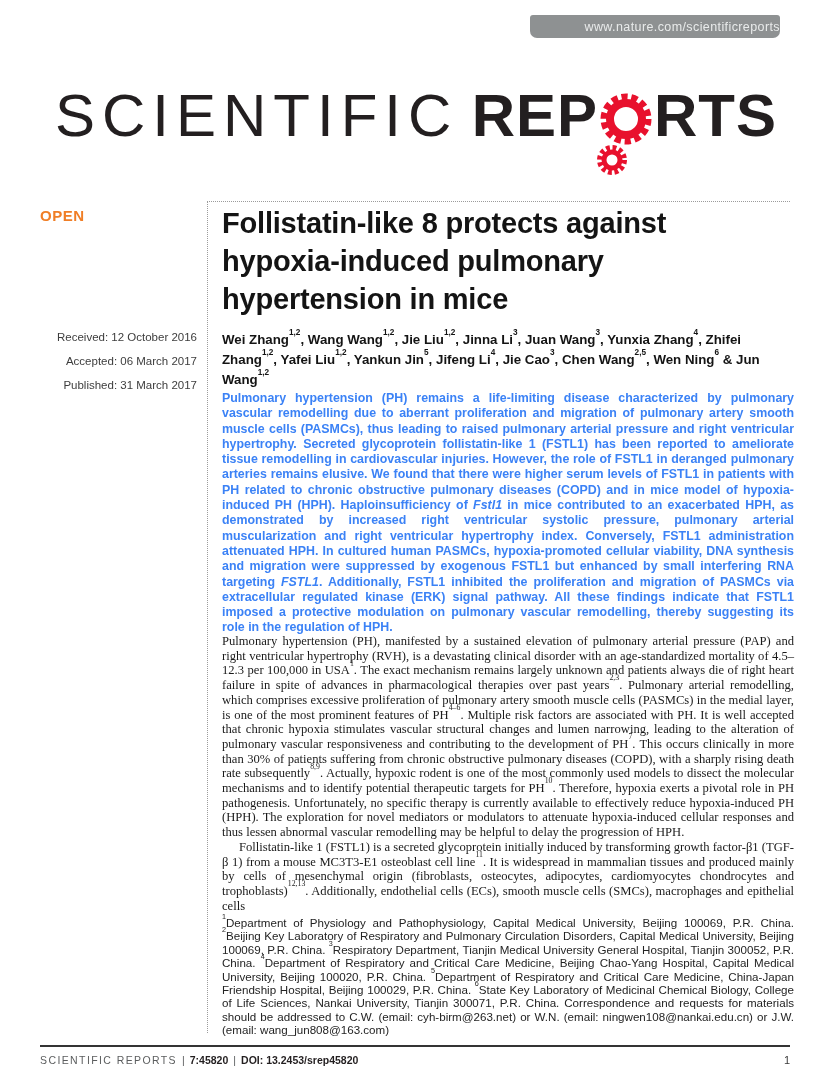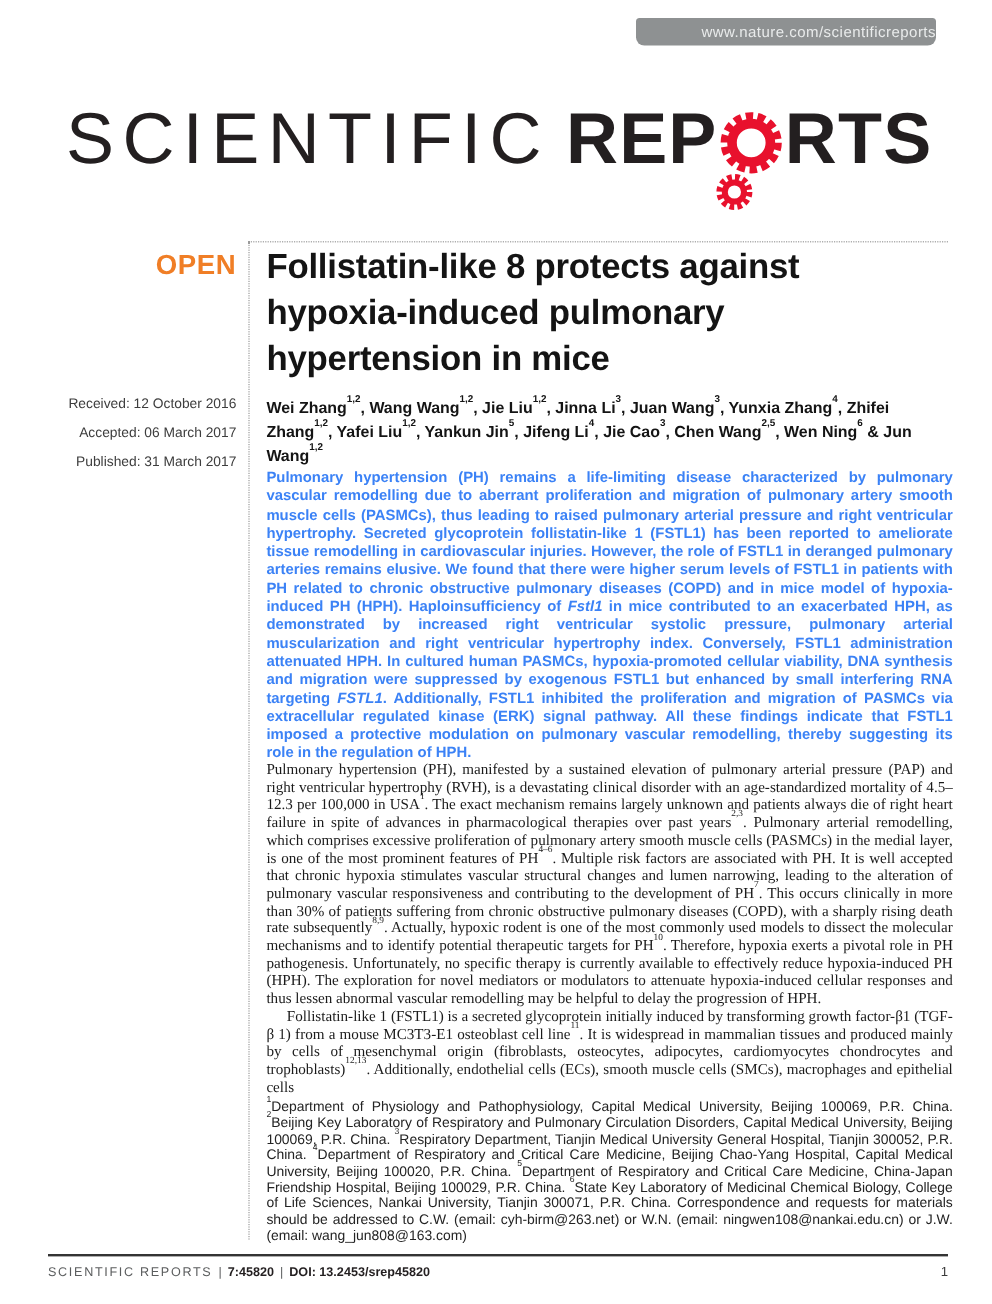--- a/index.html
+++ b/index.html
@@ -30,22 +30,22 @@
     display:flex;align-items:flex-start;letter-spacing:1px;
   }
   .gear-svg{margin-top:7px;overflow:visible;}
 
   
   .dot-h{position:absolute;left:207px;top:201px;width:583px;border-top:1.5px dotted #9b9b9b;}
   .dot-v{position:absolute;left:207px;top:201px;height:832px;border-left:1.5px dotted #9b9b9b;}
 
   
   .open{
-    position:absolute;left:40px;top:207px;width:157px;text-align:right;
-    font-size:23px;font-weight:700;color:var(--accent-orange,#f07e26);letter-spacing:.5px;
+    position:absolute;left:40px;top:207px;width:157px;
+    font-size:15px;font-weight:700;color:var(--accent-orange,#f07e26);letter-spacing:.5px;
   }
   .dates{
     position:absolute;left:40px;top:331px;width:157px;text-align:right;
     font-size:11.5px;color:#3d3d3d;
   }
   .dates div{margin-bottom:12px;}
 
   
   .title{
     position:absolute;left:222px;top:204px;width:565px;

